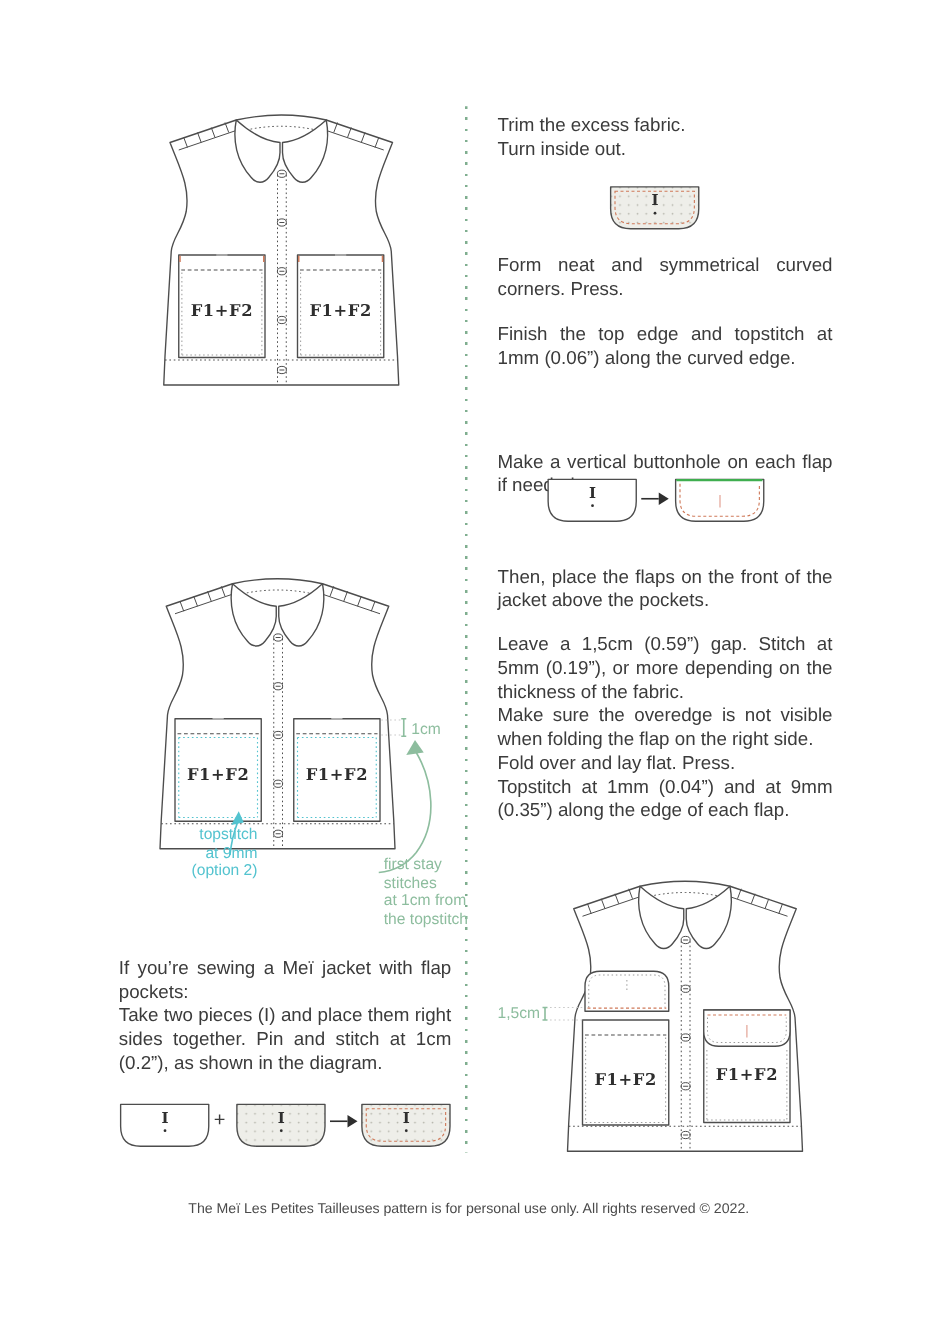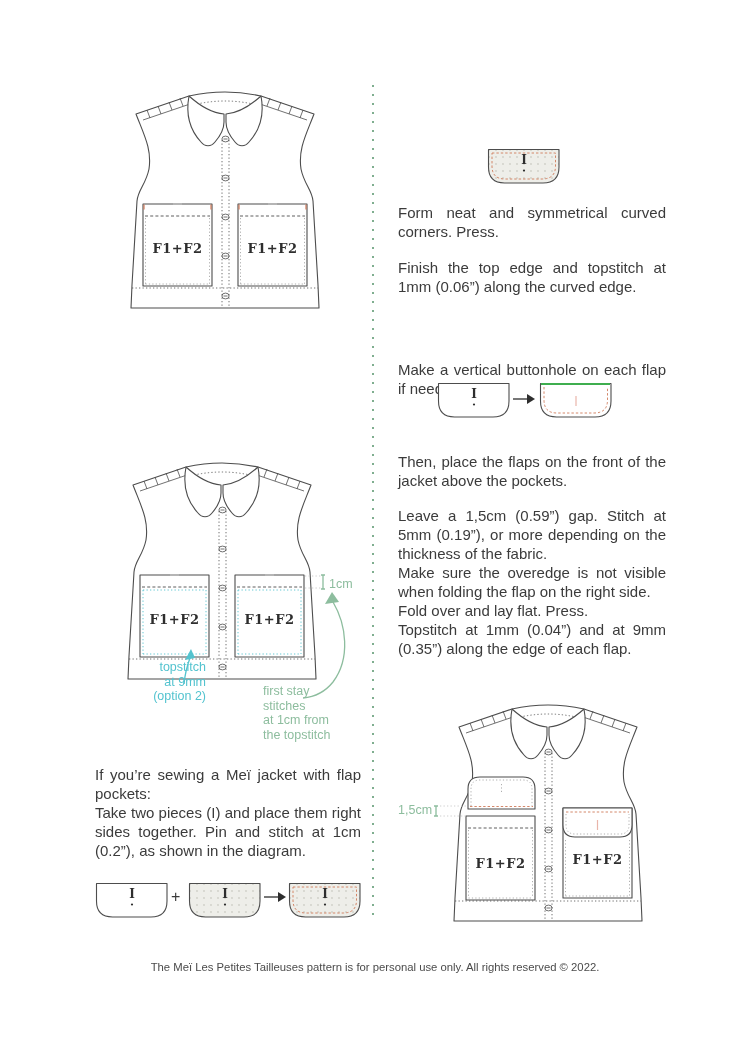--- a/index.html
+++ b/index.html
@@ -2,21 +2,21 @@
 <html><head>
 <meta charset="utf-8">
 <style>
   html,body { margin:0; padding:0; background:#fff; }
   .page { position:relative; width:750px; height:1060px; background:#ffffff;
           font-family:"Liberation Sans",sans-serif; color:#3b3b3b; overflow:hidden; }
   .para { position:absolute; font-size:15px; line-height:19px; text-align:justify;
           white-space:pre-line; color:#3b3b3b; }
   .ann  { position:absolute; font-size:12.5px; line-height:14.5px; white-space:pre-line; }
   .ann.cyan  { color:#53c3cf; text-align:right; }
-  .ann.green { color:#8dbd9e; text-align:left; }
+  .ann.green { color:#8dbd9e; text-align:left;margin-left:44px; }
   .plus { position:absolute; font-size:16px; color:#3b3b3b; }
   .footer { position:absolute; width:100%; text-align:center; font-size:11.3px; color:#4b4b4b; }
   .divider { position:absolute; width:2px;
              background:repeating-linear-gradient(to bottom,#7fae8f 0px,#7fae8f 2px,transparent 2px,transparent 9px); }
   svg.abs { position:absolute; overflow:visible; }
   .outline { stroke:#4d4d4d; stroke-width:1.1; stroke-linejoin:round; stroke-linecap:round; }
   .thin    { stroke:#4d4d4d; stroke-width:0.8; fill:none; }
   .dotted  { stroke:#4d4d4d; stroke-width:0.8; stroke-dasharray:1.3,2.2; fill:none; }
   .dashed  { stroke:#4d4d4d; stroke-width:0.9; stroke-dasharray:3,2.2; fill:none; }
   .graydot { stroke:#9a9a9a; stroke-width:0.8; stroke-dasharray:1.2,2.2; fill:none; }
@@ -173,20 +173,22 @@
           <rect width="7" height="7" fill="#eeeee9"></rect>
           <circle cx="2" cy="2" r="0.7" fill="#b4b4aa"></circle>
         </pattern>
       </defs>
     <path class="outline" fill="url(#dB)" d="M1.5,1.5 H72 V19 Q72,35 56,35 H17.5 Q1.5,35 1.5,19 Z"></path>
     <path class="stitch" d="M5,5 H68.5 V18 Q68.5,31 55,31 H18 Q5,31 5,18 Z"></path>
     <text class="ilabel" x="37" y="16">I</text>
     <circle cx="37" cy="22.5" r="1.1" fill="#2e2e2e"></circle>
   </svg>
 
+  <div class="para" style="left:398px;top:91px;width:268px;">Trim the excess fabric.
+Turn inside out.</div>
 
   <svg class="abs" style="left:487px;top:148px;" width="74" height="37" viewBox="0 0 74 37">
     <defs>
         <pattern id="dC" width="7" height="7" patternUnits="userSpaceOnUse">
           <rect width="7" height="7" fill="#eeeee9"></rect>
           <circle cx="2" cy="2" r="0.7" fill="#b4b4aa"></circle>
         </pattern>
       </defs>
     <path class="outline" fill="url(#dC)" d="M1.5,1.5 H72 V19 Q72,35 56,35 H17.5 Q1.5,35 1.5,19 Z"></path>
     <path class="stitch" d="M5,5 H68.5 V18 Q68.5,31 55,31 H18 Q5,31 5,18 Z"></path>

